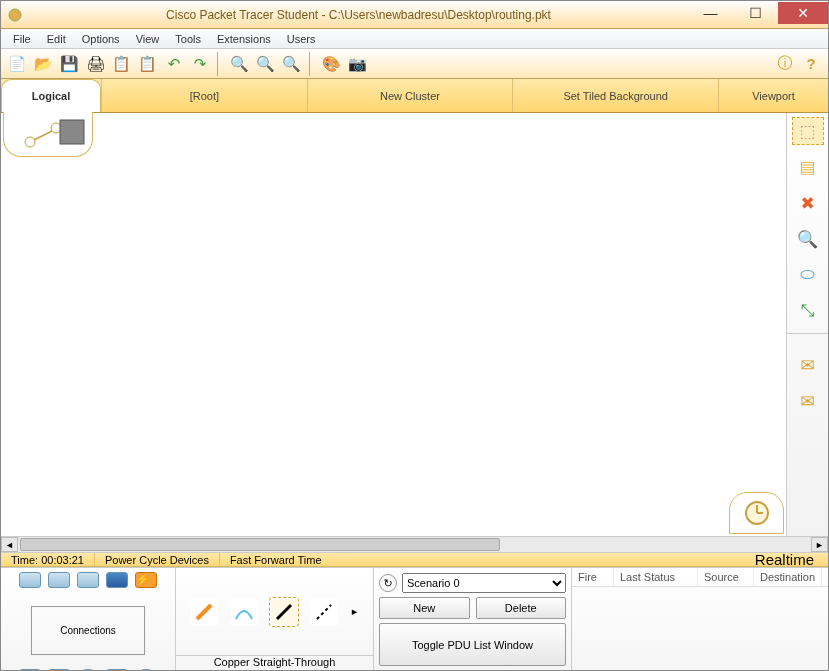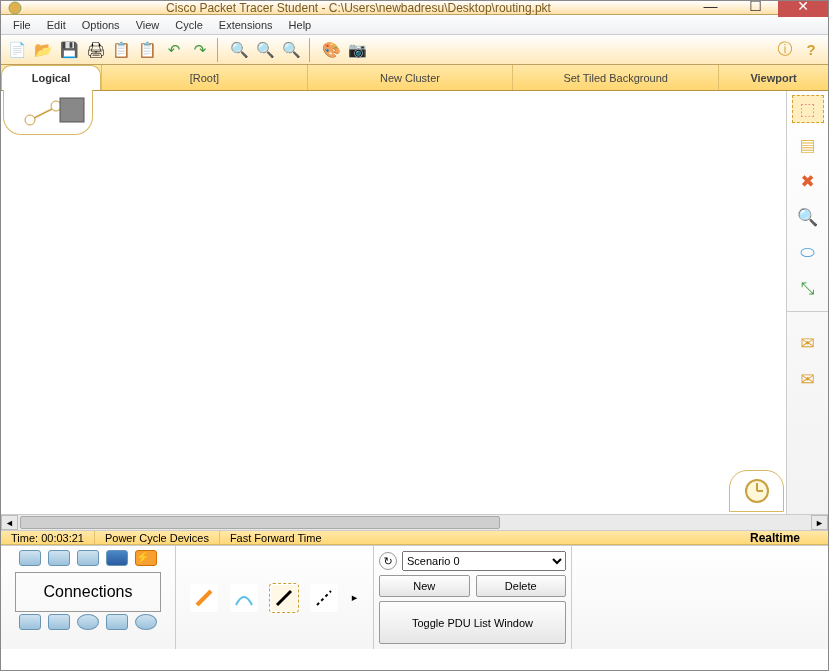--- a/index.html
+++ b/index.html
@@ -1,53 +1,53 @@
 <!DOCTYPE html>
 <html><head>
 <meta charset="utf-8">
 <style>
 *{box-sizing:border-box;margin:0;padding:0;font-family:"Segoe UI",Tahoma,sans-serif;font-size:11px;user-select:none}
 body{width:829px;height:671px;overflow:hidden;background:#fff;border:1px solid #888}
-.titlebar{height:14px;background:linear-gradient(#fff 0%,#ffecc9 60%,#ffe0a8 100%);display:flex;align-items:center;border-bottom:1px solid #c0a060}
+.titlebar{height:28px;background:linear-gradient(#fff 0%,#ffecc9 60%,#ffe0a8 100%);display:flex;align-items:center;border-bottom:1px solid #c0a060}
 .titlebar .icon-slot{width:20px;height:20px;margin:0 4px;display:flex;align-items:center;justify-content:center}
 .titlebar .title{flex:1;text-align:center;color:#7a5b1f;font-size:12px}
 .win-btns{display:flex}
 .win-btn{width:45px;height:22px;display:flex;align-items:center;justify-content:center;font-size:14px;color:#333;margin-top:-4px}
 .win-close{background:#c8504f;color:#fff;width:50px}
 .menubar{height:20px;background:linear-gradient(#fdfdfd,#eef0f3);display:flex;align-items:center;padding:0 6px;gap:4px;border-bottom:1px solid #ccc}
 .menubar span{padding:10px 6px;color:#333}
 .toolbar{height:30px;background:linear-gradient(#fff,#ffe9bb);border-bottom:1px solid #c0a060;display:flex;align-items:center;padding:0 6px;gap:4px}
 .tool-ico{width:22px;height:22px;display:flex;align-items:center;justify-content:center;font-size:15px}
 .tool-sep{width:6px;height:24px;border-left:1px solid #c8a862;margin:0 2px}
-.tabbar{height:26px;background:linear-gradient(#ffe8a8,#ffd670);display:flex;border-bottom:1px solid #b89244}
+.tabbar{height:34px;background:linear-gradient(#ffe8a8,#ffd670);display:flex;border-bottom:1px solid #b89244}
 .tab-logical{width:100px;background:#fff;border:1px solid #d8b860;border-bottom:none;border-radius:10px 10px 0 0;display:flex;align-items:center;justify-content:center;font-weight:bold;color:#333;position:relative;z-index:3}
 .tabbtn{flex:1;display:flex;align-items:center;justify-content:center;color:#444;border-left:1px solid #e0c070}
 .tabbtn.dis{color:#999}
-.tab-viewport{width:110px;display:flex;align-items:center;justify-content:center;font-weight:bold;color:#444;border-left:1px solid #e0c070}
+.tab-viewport{width:110px;display:flex;align-items:center;justify-content:center;font-weight:normal;color:#444;border-left:1px solid #e0c070}
 .workspace-row{height:423px;display:flex}
 .log-knob{width:90px;height:45px;background:#fff;border:1px solid #d8b860;border-top:none;border-radius:0 0 18px 18px;margin-top:-1px;z-index:2;position:relative}
 .canvas-wrap{position:relative;flex:1;overflow:hidden}
 .canvas{position:absolute;inset:0;background:#fff}
 svg.wires{position:absolute;inset:0;width:100%;height:100%;pointer-events:none}
 .r-tools{width:42px;background:linear-gradient(#fff,#f2f2f2);border-left:1px solid #ccc;display:flex;flex-direction:column;align-items:center;padding-top:4px;gap:8px}
 .r-tools .rt{width:32px;height:28px;display:flex;align-items:center;justify-content:center;font-size:17px;border:1px solid transparent}
 .r-tools .rt.sel{background:#ffeec0;border:1px dashed #d6a030;color:#e88}
 .bot-knob{position:absolute;right:2px;bottom:2px;width:55px;height:42px;background:#fff;border:1px solid #d8b860;border-radius:18px 18px 0 0;display:flex;align-items:center;justify-content:center}
 .hscroll{height:17px;background:#f0f0f0;border-top:1px solid #ccc;border-bottom:1px solid #ccc;display:flex;align-items:center}
 .hscroll .arrow{width:17px;height:15px;background:#e8e8e8;border:1px solid #bbb;display:flex;align-items:center;justify-content:center;font-size:9px}
 .hscroll .track{flex:1;background:#eaeaea;height:15px;position:relative}
 .hscroll .thumb{position:absolute;left:2px;top:1px;height:13px;width:480px;background:#cfcfcf;border:1px solid #aaa;border-radius:2px}
 .timebar{height:14px;background:linear-gradient(#ffe8a8,#ffd878);display:flex;align-items:center;border-bottom:1px solid #d8b860}
 .timebar>div{padding:0 10px;border-right:1px solid #e6c070;height:100%;display:flex;align-items:center}
-.timebar .rt-lbl{margin-left:auto;font-weight:bold;font-size:12px;border:none;padding-right:28px}
+.timebar .rt-lbl{margin-left:auto;font-weight:normal;font-size:15px;border:none;padding-right:14px}
 .bottom{height:104px;display:flex;background:linear-gradient(#fff,#f5f5f5);border-top:1px solid #ccc}
 .palette{width:175px;border-right:1px solid #ccc;display:flex;flex-direction:column;align-items:center;padding-top:4px}
 .pal-row{display:flex;gap:7px;margin-bottom:4px}
 .pal-ico{width:22px;height:16px;border:1px solid #6a94b4;border-radius:3px;background:linear-gradient(#cfe3f0,#9bc2dc)}
-.pal-cap{border:1px solid #999;padding:10px 28px;margin:2px 0;font-size:16px}
+.pal-cap{border:1px solid #999;padding:18px 28px;margin:14px 0;font-size:10px}
 .conn-grp{width:198px;border-right:1px solid #ccc;display:flex;flex-direction:column}
 .conn-row{flex:1;display:flex;align-items:center;justify-content:center;gap:12px}
 .conn-ico{width:28px;height:28px;background:#fff;border:1px solid #fff;display:flex;align-items:center;justify-content:center;border-radius:3px}
 .conn-ico.sel{outline:1px dashed #c9a030;background:#fff8e6}
 .conn-lbl{height:16px;border-top:1px solid #ccc;text-align:center}
 .scen{width:198px;border-right:1px solid #ccc;padding:5px;display:flex;flex-direction:column;gap:4px}
 .scen-top{display:flex;align-items:center;gap:5px}
 .scen select{flex:1;height:20px;font-size:11px}
 .scen .btnrow{display:flex;gap:6px}
 .scen button{flex:1;height:22px;background:linear-gradient(#fefefe,#e6e6e6);border:1px solid #999;border-radius:2px;font-size:11px}
@@ -71,23 +71,23 @@
     <div class="win-btn">☐</div>
     <div class="win-btn win-close">✕</div>
   </div>
 </div>
 
 <div class="menubar">
   <span>File</span>
   <span>Edit</span>
   <span>Options</span>
   <span>View</span>
-  <span>Cycle</span>
+  <span>Tools</span>
   <span>Extensions</span>
-  <span>Help</span>
+  <span>Users</span>
 </div>
 
 <div class="toolbar">
   <div class="tool-ico">📄</div>
   <div class="tool-ico" style="color:#d98a1c">📂</div>
   <div class="tool-ico">💾</div>
   <div class="tool-ico">🖨</div>
   <div class="tool-ico">📋</div>
   <div class="tool-ico">📋</div>
   <div class="tool-ico" style="color:#3a9a3a">↶</div>
@@ -238,27 +238,36 @@
             <path d="M4 18 L18 4" stroke="#000" stroke-width="3"></path>
           </svg>
         </div>
       <div class="conn-ico">
           <svg width="22" height="22">
             <path d="M4 18 L18 4" stroke="#000" stroke-width="2" stroke-dasharray="3 3"></path>
           </svg>
         </div>
       <div style="width:10px;text-align:center">▸</div>
     </div>
+    <div class="conn-lbl">Copper Straight-Through</div>
   </div>
 
   <div class="scen">
     <div class="scen-top">
       <div style="width:18px;height:18px;border:1px solid #999;border-radius:9px;display:flex;align-items:center;justify-content:center">↻</div>
       <select><option>Scenario 0</option></select>
     </div>
     <div class="btnrow">
       <button>New</button>
       <button>Delete</button>
     </div>
     <button class="wide">Toggle PDU List Window</button>
   </div>
 
+  <div class="evlist">
+    <div class="hdr">
+      <span style="width:42px">Fire</span>
+      <span style="width:84px">Last Status</span>
+      <span style="width:56px">Source</span>
+      <span>Destination</span>
+    </div>
+  </div>
 </div>
 
 </body></html>

